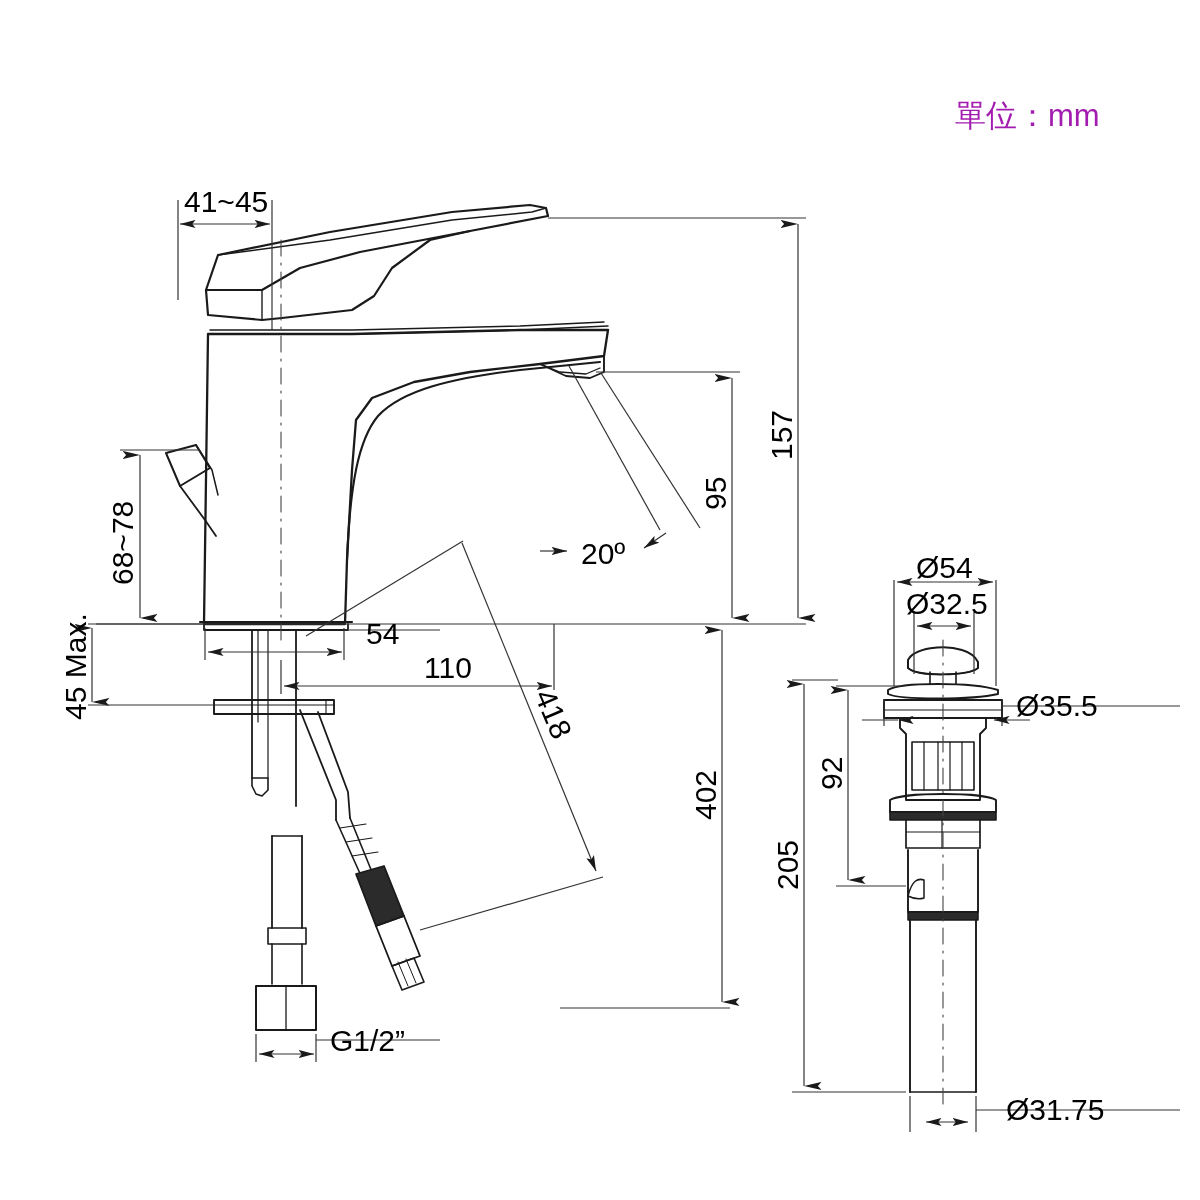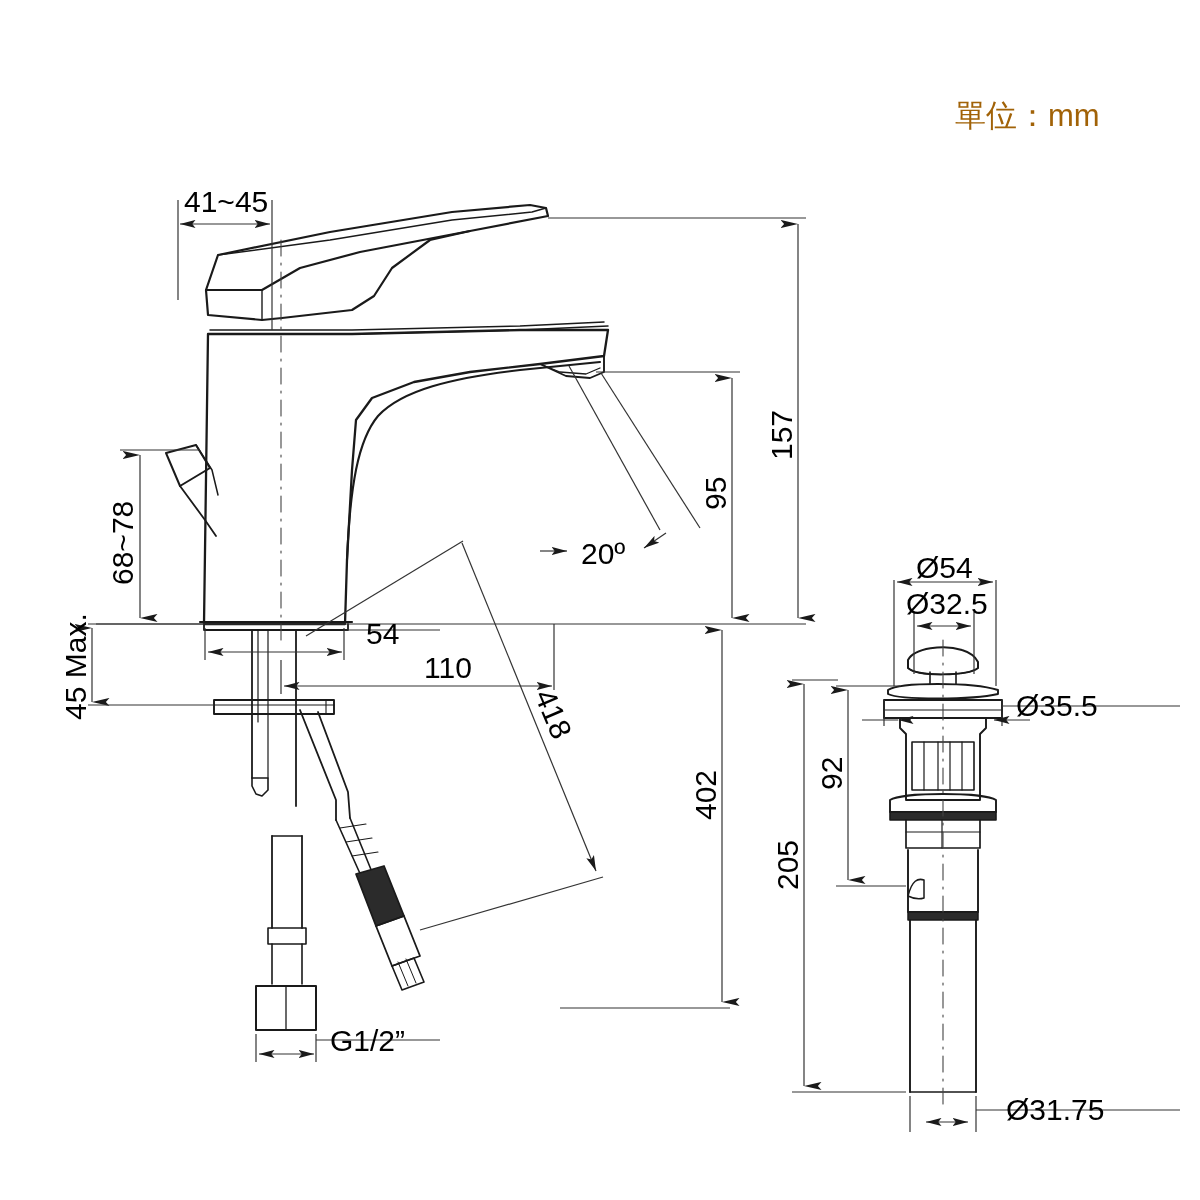--- a/index.html
+++ b/index.html
@@ -22,21 +22,21 @@
     left: 0;
     top: 0;
     width: 1200px;
     height: 1200px;
   }
   .unit-label {
     position: absolute;
     left: 955px;
     top: 95px;
     font-size: 31px;
-    color: #a16207;
+    color: #a21caf;
     letter-spacing: 0px;
     white-space: nowrap;
   }
   text {
     font-family: "Liberation Sans", sans-serif;
     fill: #000000;
   }
 </style>
 </head>
 <body>

